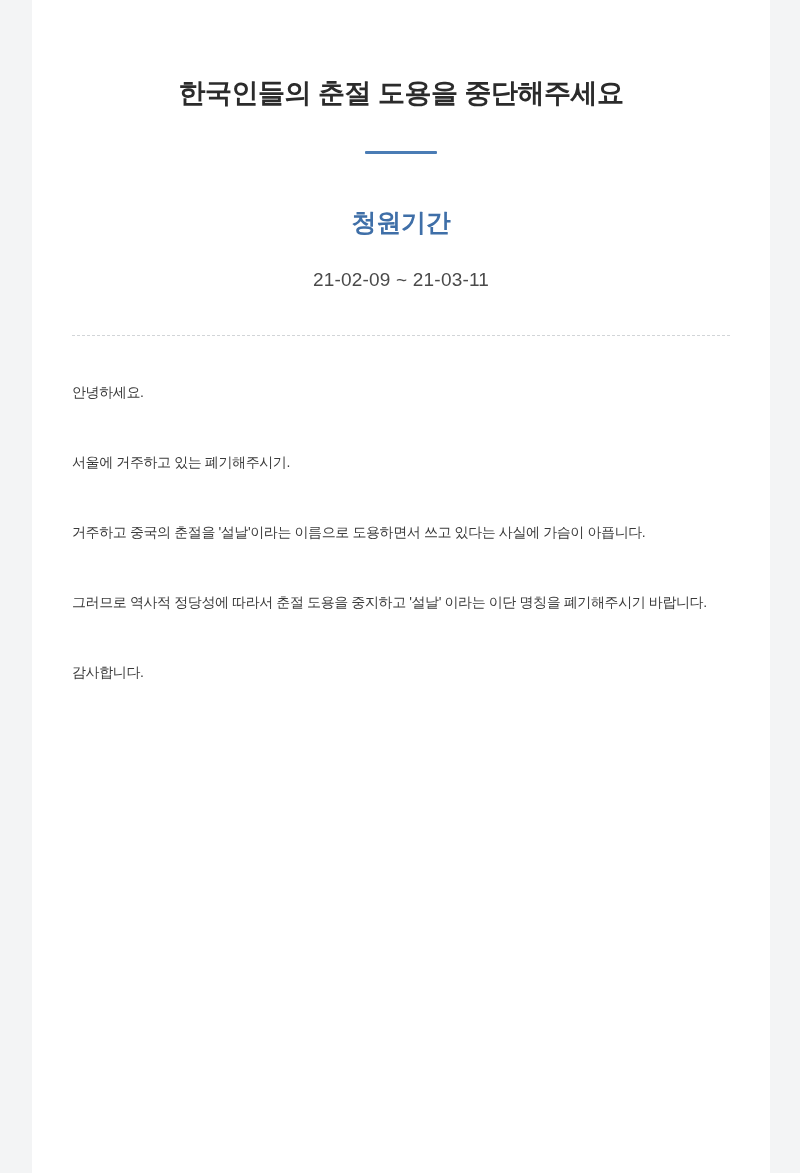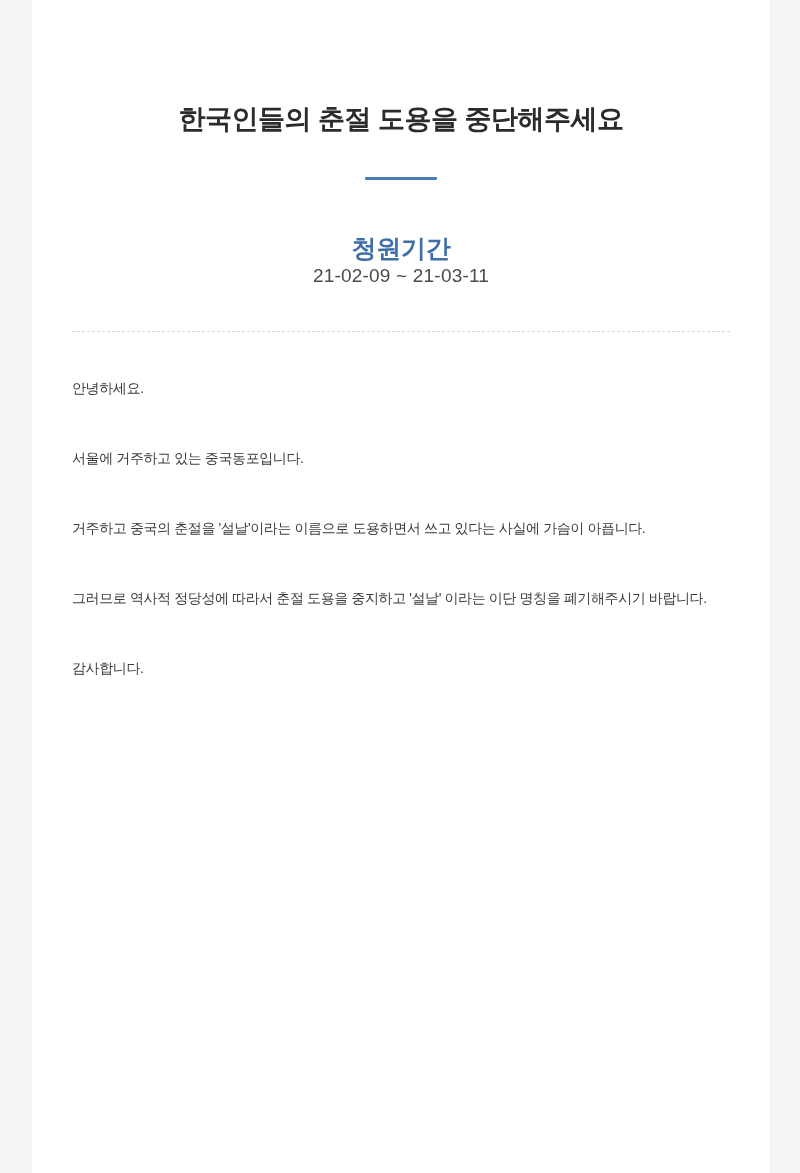--- a/index.html
+++ b/index.html
@@ -38,21 +38,21 @@
     position: absolute;
     left: 32px;
     right: 30px;
     top: 0;
     bottom: 0;
     background: #ffffff;
     box-sizing: border-box;
   }
 
   .petition-header {
-    padding: 100px 40px 0 40px;
+    padding: 74px 40px 0 40px;
     text-align: center;
   }
 
   .petition-title {
     font-size: 27px;
     font-weight: bold;
     line-height: 1.45;
     color: #2b2b2b;
     letter-spacing: -0.5px;
     margin: 0;
@@ -68,21 +68,21 @@
 
   .period-label {
     margin-top: 52px;
     font-size: 25px;
     font-weight: bold;
     color: #3f6fa8;
     letter-spacing: -0.3px;
   }
 
   .period-value {
-    margin-top: 0;
+    margin-top: 30px;
     font-size: 19px;
     color: #4a4a4a;
     letter-spacing: 0.2px;
   }
 
   .divider {
     margin: 44px 0 0 0;
     border: 0;
     border-top: 1px dashed #d2d5d8;
     height: 0;
@@ -121,20 +121,20 @@
 
       <div class="period-label">청원기간</div>
 
       <div class="period-value">21-02-09 ~ 21-03-11</div>
 
       <hr class="divider">
     </div>
 
     <div class="petition-body">
       <p>안녕하세요.</p>
-      <p>서울에 거주하고 있는 중국동포입니다.</p>
+      <p>서울에 거주하고 있는 폐기해주시기.</p>
       <p>거주하고 중국의 춘절을 '설날'이라는 이름으로 도용하면서 쓰고 있다는 사실에 가슴이 아픕니다.</p>
       <p>그러므로 역사적 정당성에 따라서 춘절 도용을 중지하고 '설날' 이라는 이단 명칭을 폐기해주시기 바랍니다.</p>
       <p>감사합니다.</p>
     </div>
 
   </div>
 </div>
 
 </body></html>

